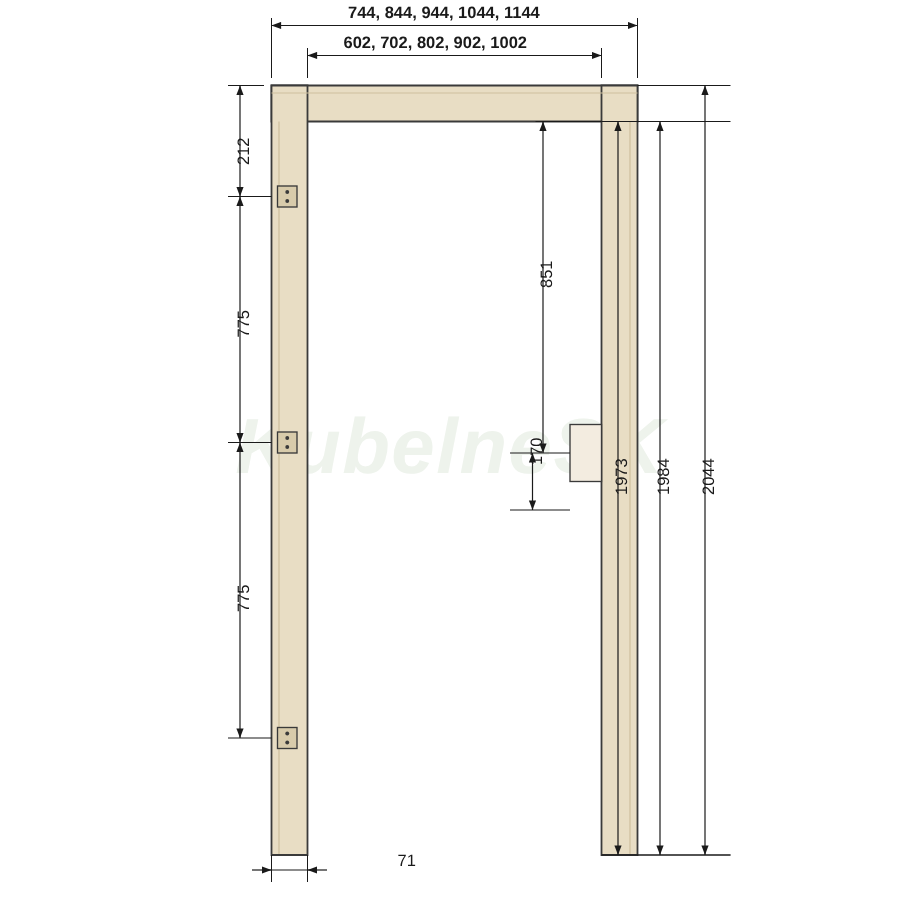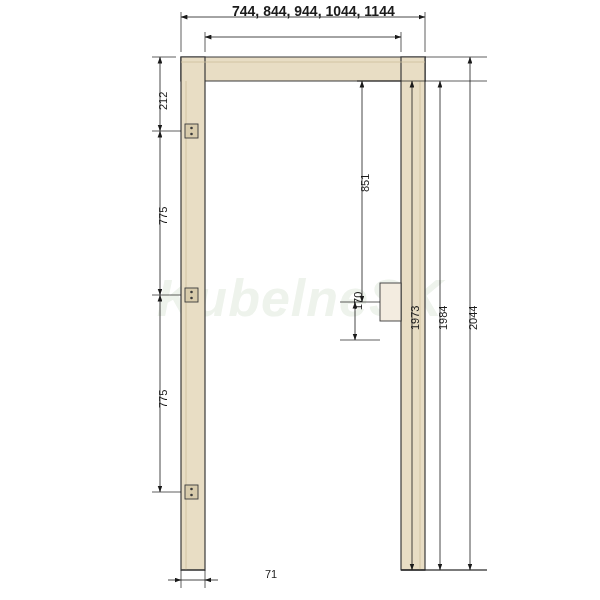--- a/index.html
+++ b/index.html
@@ -41,21 +41,21 @@
     position: absolute;
     font-size: 11px;
     color: #1a1a1a;
     white-space: nowrap;
   }
   .dimtxt.vert {
     transform-origin: 0 0;
   }
   .bold {
     font-weight: bold;
-    font-size: 14px;
+    font-size: 11px;
     text-align: center;
   }
 </style>
 </head>
 <body>
 
 <div id="stage">
 
   <div class="wm">KubelneSK</div>
 
@@ -158,20 +158,21 @@
       <line x1="412" y1="81" x2="412" y2="570" marker-start="url(#arwS)" marker-end="url(#arw)"></line>
 
       <line x1="440" y1="81" x2="440" y2="570" marker-start="url(#arwS)" marker-end="url(#arw)"></line>
 
       <line x1="470" y1="57" x2="470" y2="570" marker-start="url(#arwS)" marker-end="url(#arw)"></line>
     </g>
   </svg>
 
   <div class="dimtxt bold" style="left:232px; top:3px;">744, 844, 944, 1044, 1144</div>
 
+  <div class="dimtxt bold" style="left:229px; top:23px;">602, 702, 802, 902, 1002</div>
 
   <div class="dimtxt vert" style="left:157px; top:110px; transform:rotate(-90deg);">212</div>
 
   <div class="dimtxt vert" style="left:157px; top:225px; transform:rotate(-90deg);">775</div>
 
   <div class="dimtxt vert" style="left:157px; top:408px; transform:rotate(-90deg);">775</div>
 
   <div class="dimtxt vert" style="left:359px; top:192px; transform:rotate(-90deg);">851</div>
 
   <div class="dimtxt vert" style="left:352px; top:310px; transform:rotate(-90deg);">170</div>

